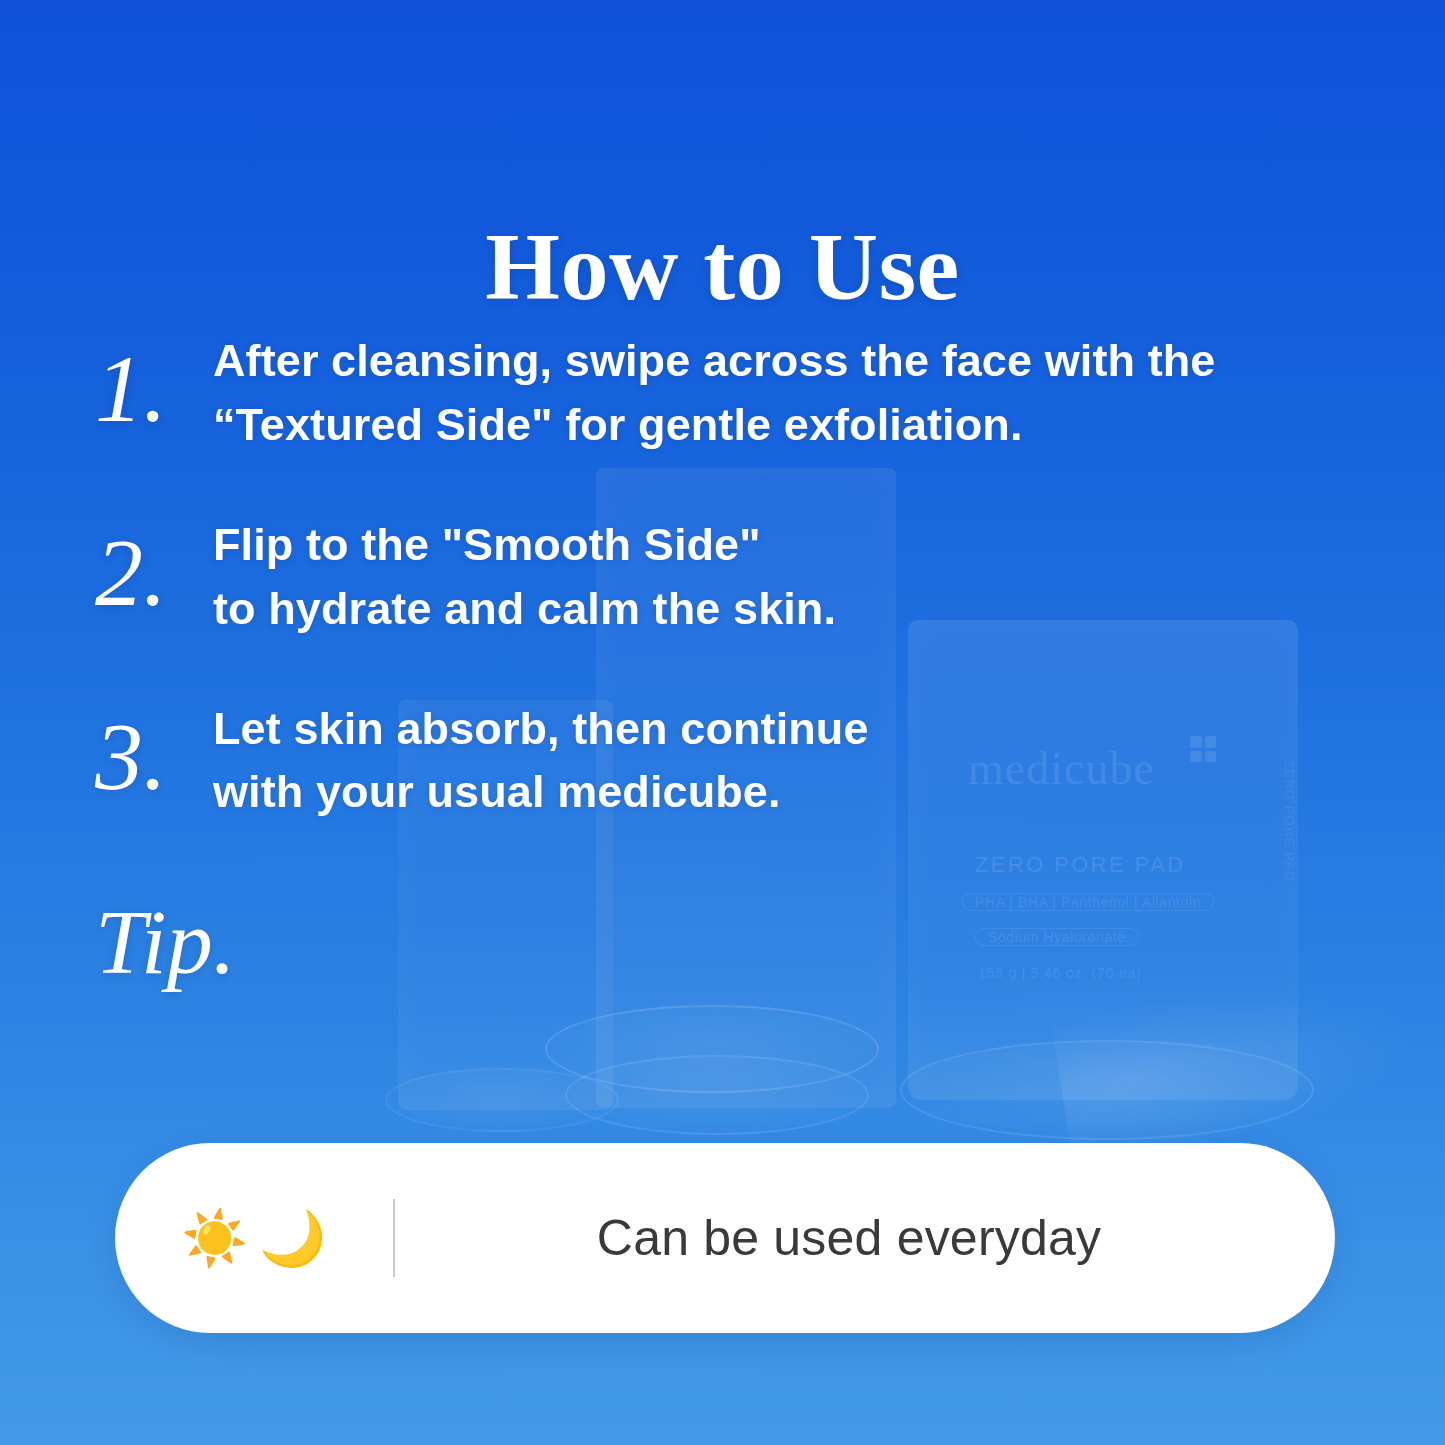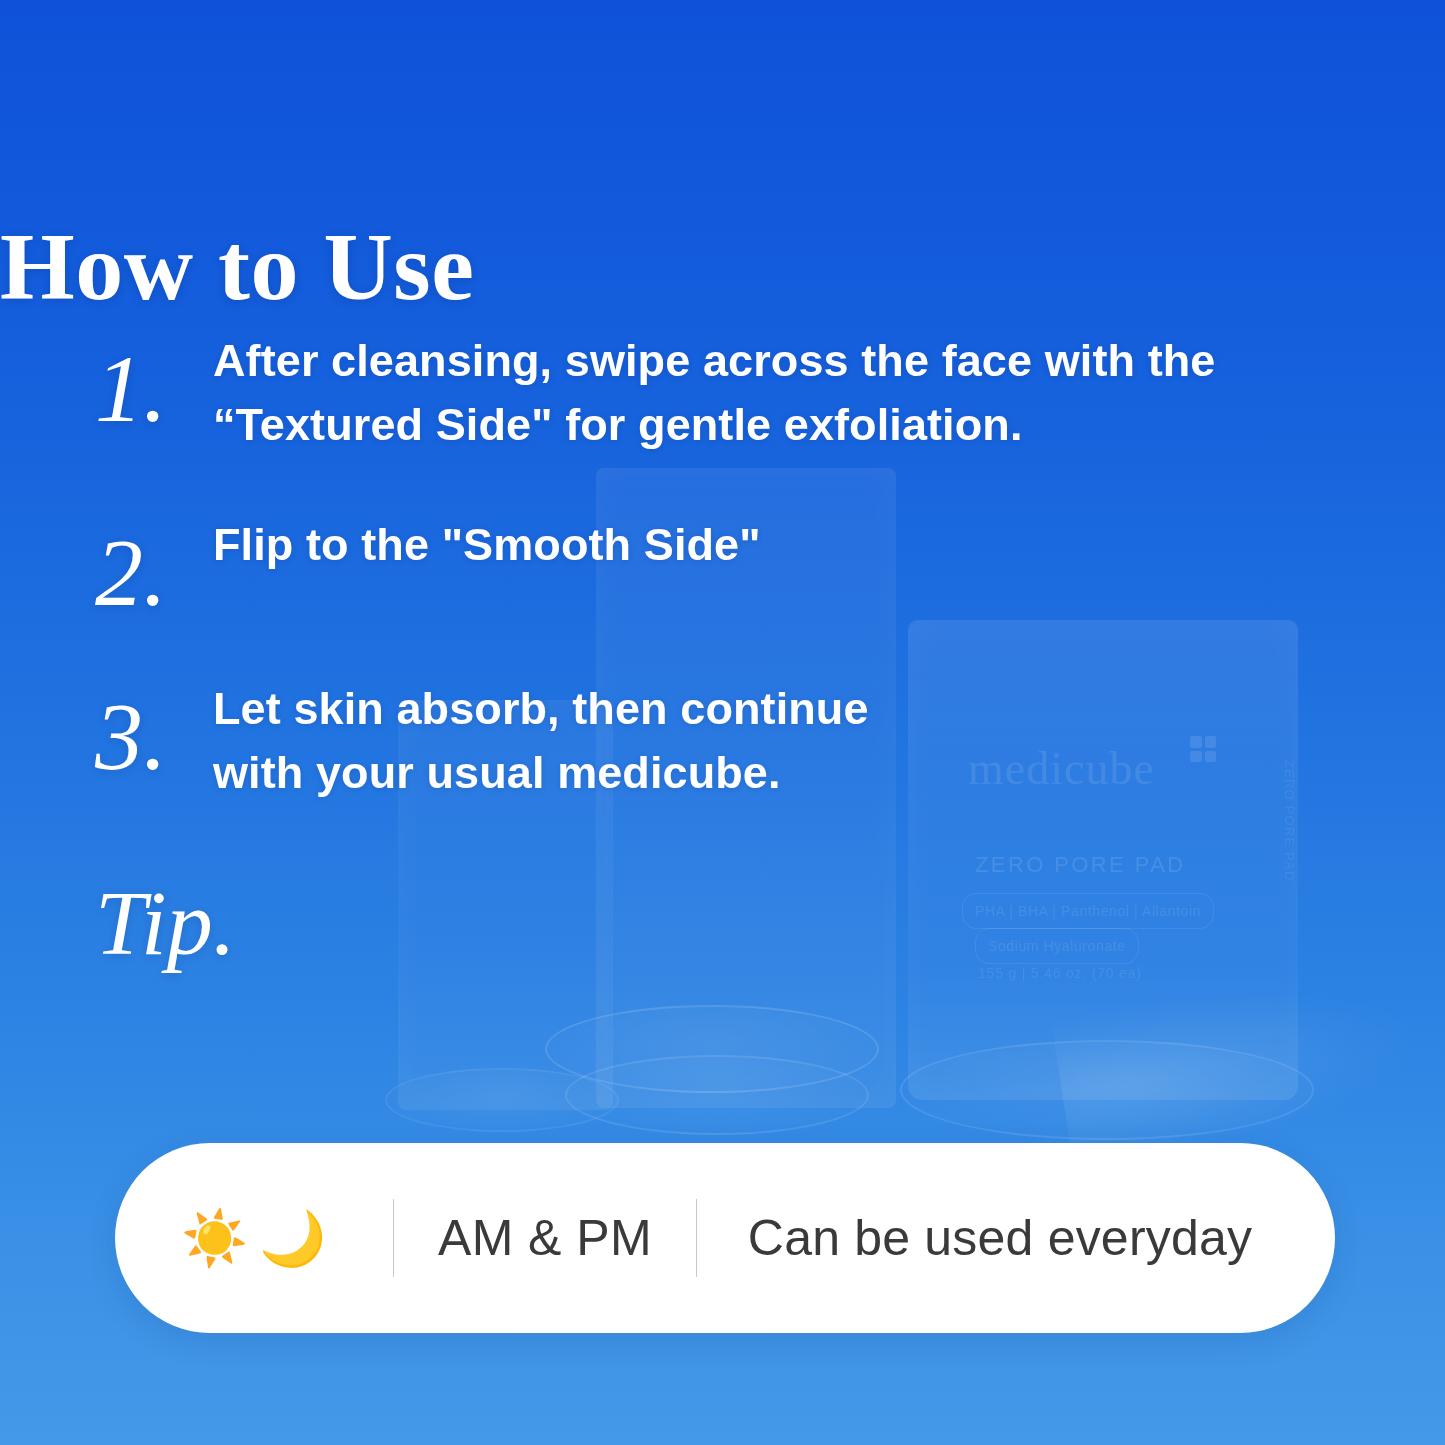--- a/index.html
+++ b/index.html
@@ -110,21 +110,21 @@
     color: rgba(255,255,255,0.115);
     white-space: nowrap;
   }
   .label-pill {
     position: absolute;
     border: 1px solid rgba(255,255,255,0.085);
     border-radius: 14px;
     font-size: 14px;
     letter-spacing: 0.6px;
     color: rgba(255,255,255,0.10);
-    padding: 9px 12px;
+    padding: 0 12px;
     white-space: nowrap;
   }
   .label-pill-1 { left: 962px; top: 893px; }
   .label-pill-2 { left: 975px; top: 928px; }
   .label-weight {
     position: absolute;
     left: 978px; top: 965px;
     font-size: 14px;
     letter-spacing: 0.8px;
     color: rgba(255,255,255,0.09);
@@ -138,21 +138,21 @@
     color: rgba(255,255,255,0.075);
     writing-mode: vertical-rl;
     white-space: nowrap;
   }
 
   
   .title {
     position: absolute;
     left: 0; right: 0;
     top: 150px;
-    text-align: left;
+    text-align: center;
     font-family: "Liberation Serif", "DejaVu Serif", serif;
     font-weight: 700;
     font-size: 96px;
     line-height: 1.1;
     color: #ffffff;
     letter-spacing: 0.5px;
     text-shadow: 0 2px 10px rgba(0,24,80,0.18);
   }
 
   
@@ -287,20 +287,21 @@
       <div class="step-text">
         <span>After cleansing, swipe across the face with the</span>
         <span>“Textured Side" for gentle exfoliation.</span>
       </div>
     </div>
 
     <div class="step">
       <div class="step-num">2.</div>
       <div class="step-text">
         <span>Flip to the "Smooth Side"</span>
+        <span>to hydrate and calm the skin.</span>
       </div>
     </div>
 
     <div class="step">
       <div class="step-num">3.</div>
       <div class="step-text">
         <span>Let skin absorb, then continue</span>
         <span>with your usual medicube.</span>
       </div>
     </div>
@@ -310,18 +311,17 @@
     </div>
 
   </div>
 
   <div class="usage-bar">
     <div class="usage-icons">
       <span>☀️</span>
       <span>🌙</span>
     </div>
     <div class="usage-divider"></div>
-    <div class="usage-time">AM &amp; PM</div>
     <div class="usage-divider"></div>
     <div class="usage-freq">Can be used everyday</div>
   </div>
 
 </div>
 
 </body></html>

